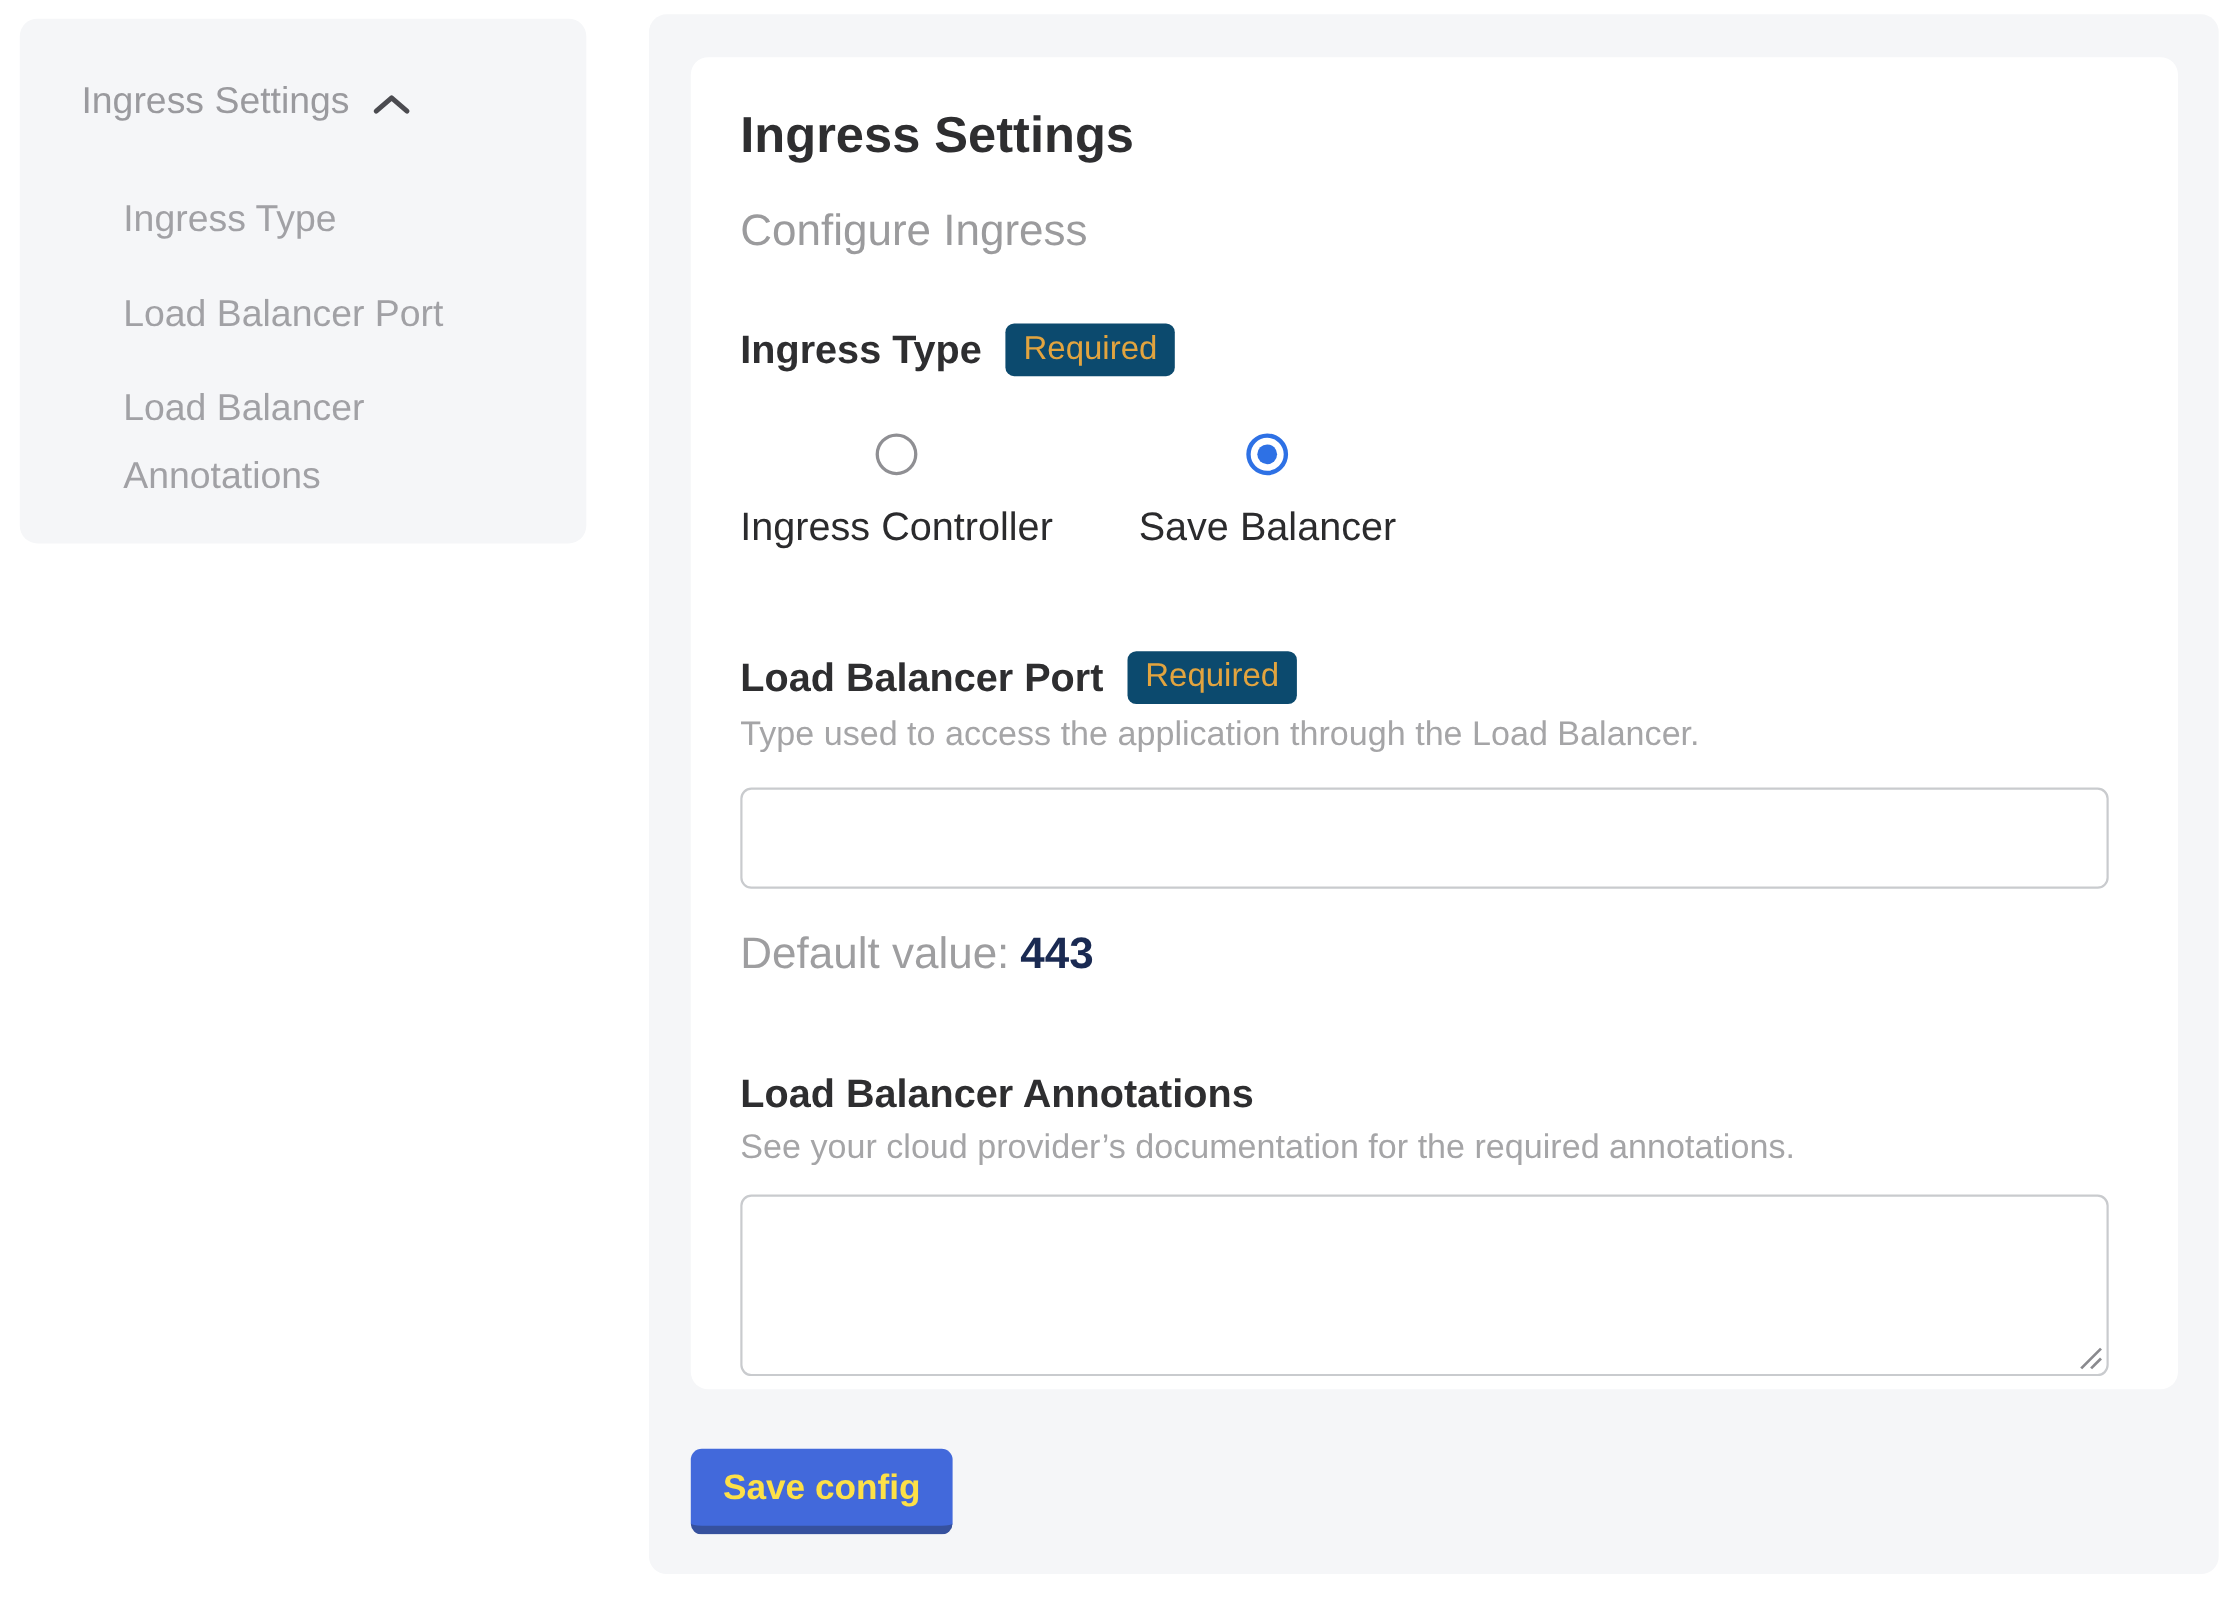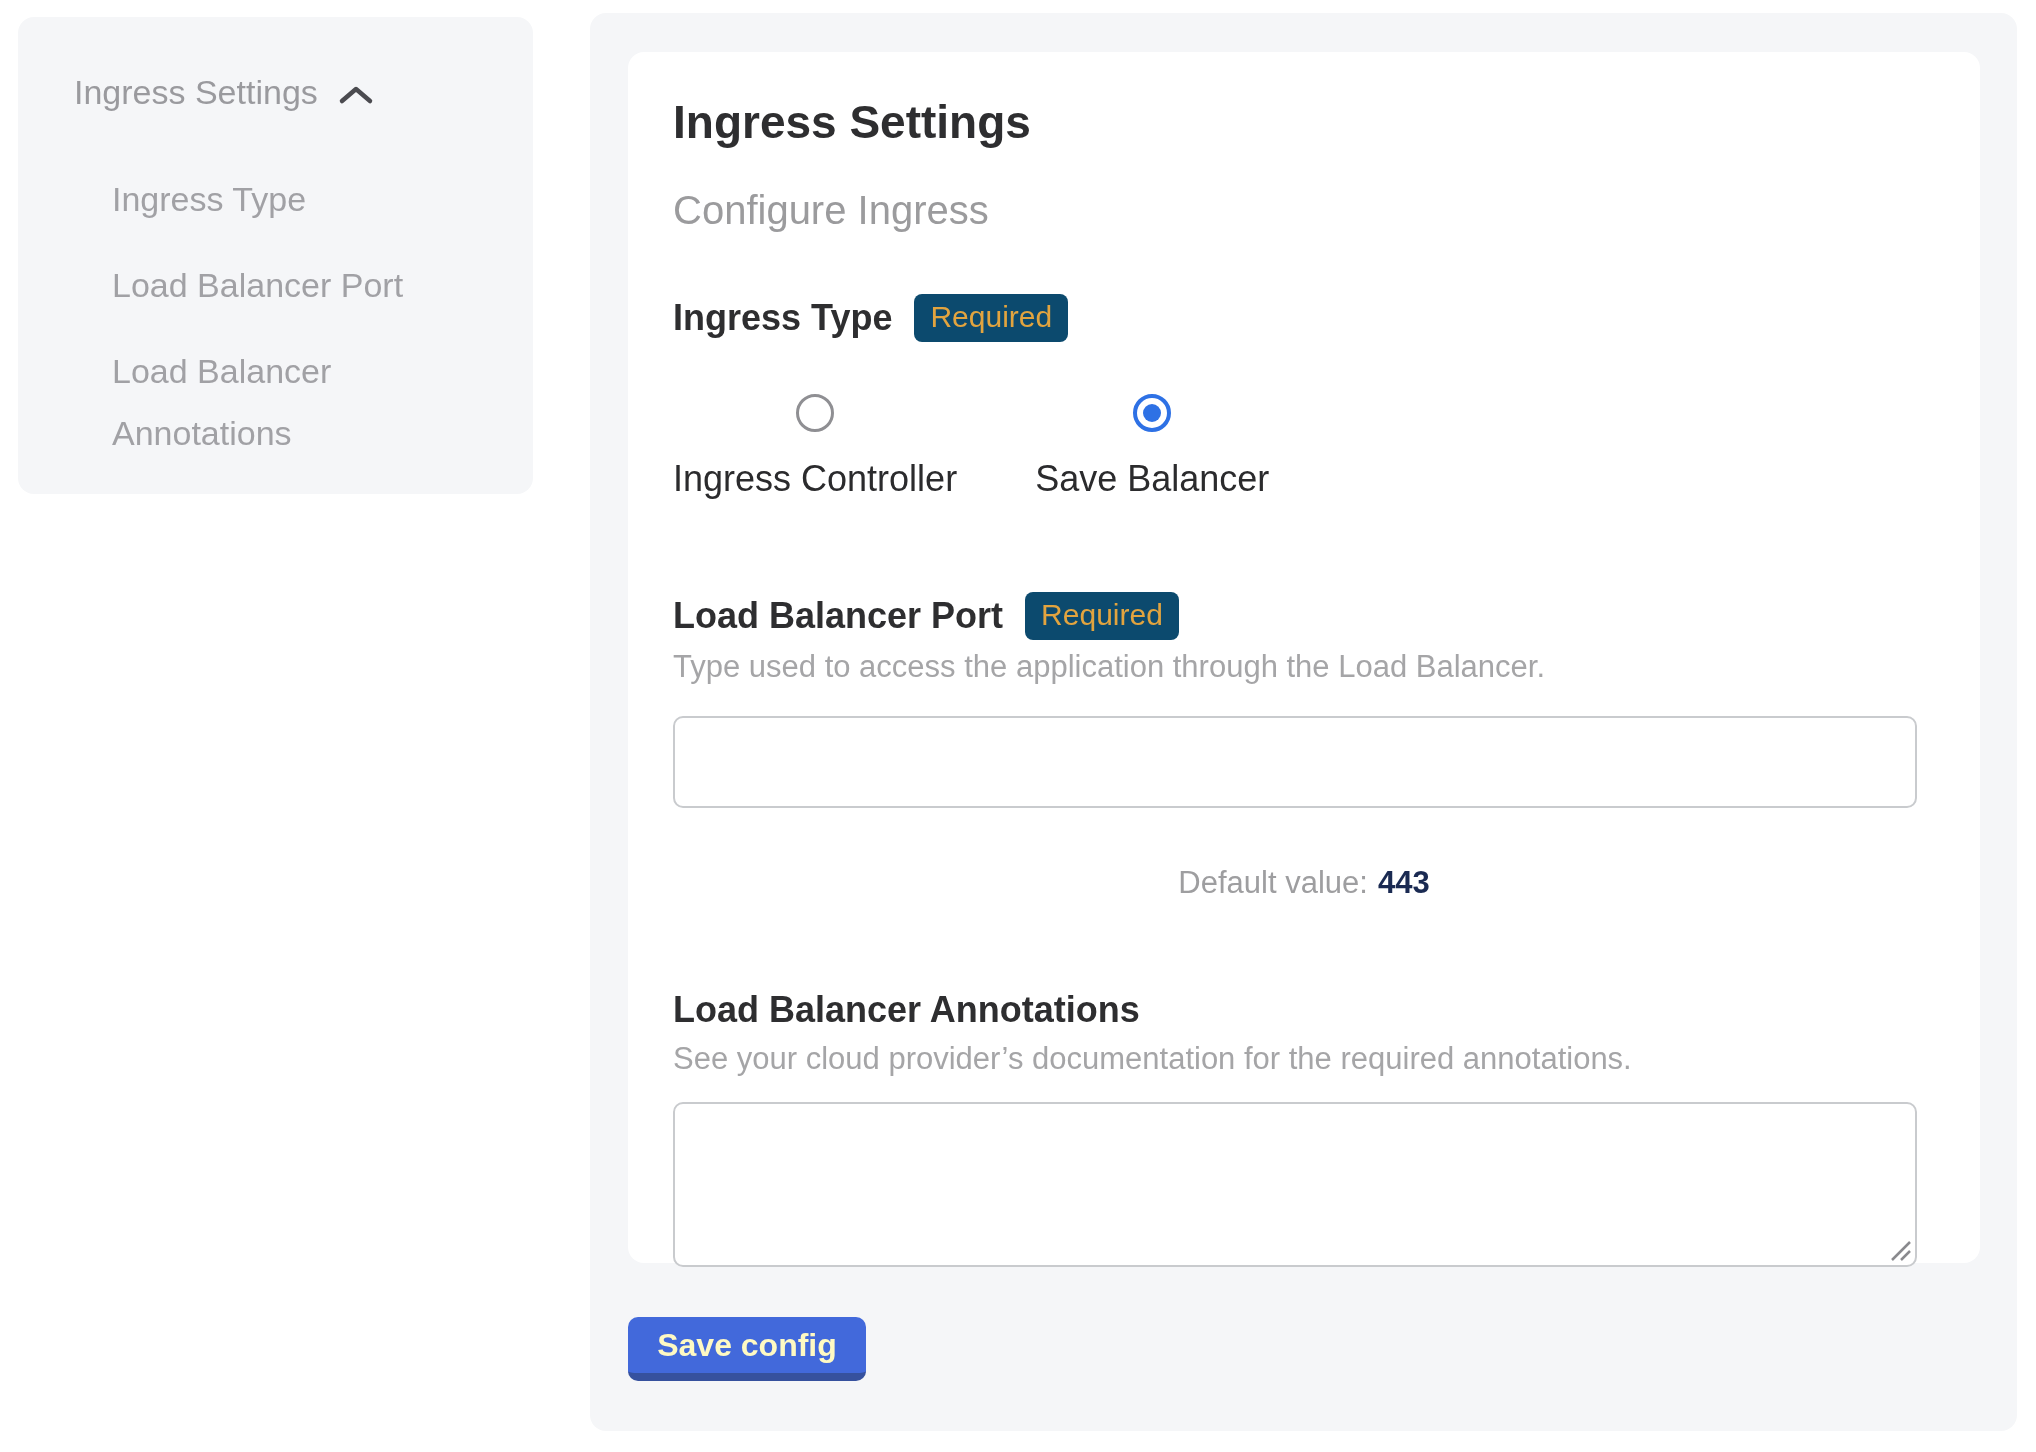--- a/index.html
+++ b/index.html
@@ -124,24 +124,23 @@
     border: 2px solid #c9cbce;
     border-radius: 10px;
     background: #ffffff;
     font-size: 31px;
     font-family: "Liberation Sans", sans-serif;
     padding: 0 20px;
     outline: none;
     display: block;
   }
   .default-line {
-    margin-top: 56px;
-    font-size: 31px; color: #9e9ea0;
+    margin-top: 40px;
+    font-size: 40px; color: #9e9ea0;
     line-height: 38px;
-    text-align: center;
   }
   .default-value {
     color: #1a2a52; font-weight: 600;
     margin-left: 10px;
   }
 
   .sec-lb-annotations { margin-top: 86px; }
   .textarea-wrap {
     position: relative;
     margin-top: 24px;
@@ -161,26 +160,26 @@
   }
   .resize-handle {
     position: absolute;
     right: 5px; bottom: 5px;
     width: 24px; height: 24px;
     cursor: nwse-resize;
   }
 
   .save-button {
     margin-top: 54px;
-    width: 238px; height: 64px;
+    width: 238px; height: 78px;
     background: #4269db;
     border: none;
     border-bottom: 8px solid #36519e;
     border-radius: 10px;
-    color: #fef9c3;
+    color: #fde047;
     font-size: 32px; font-weight: 700;
     font-family: "Liberation Sans", sans-serif;
     cursor: pointer;
     display: block;
   }
 </style>
 </head>
 <body>
 
 <nav class="sidebar">

